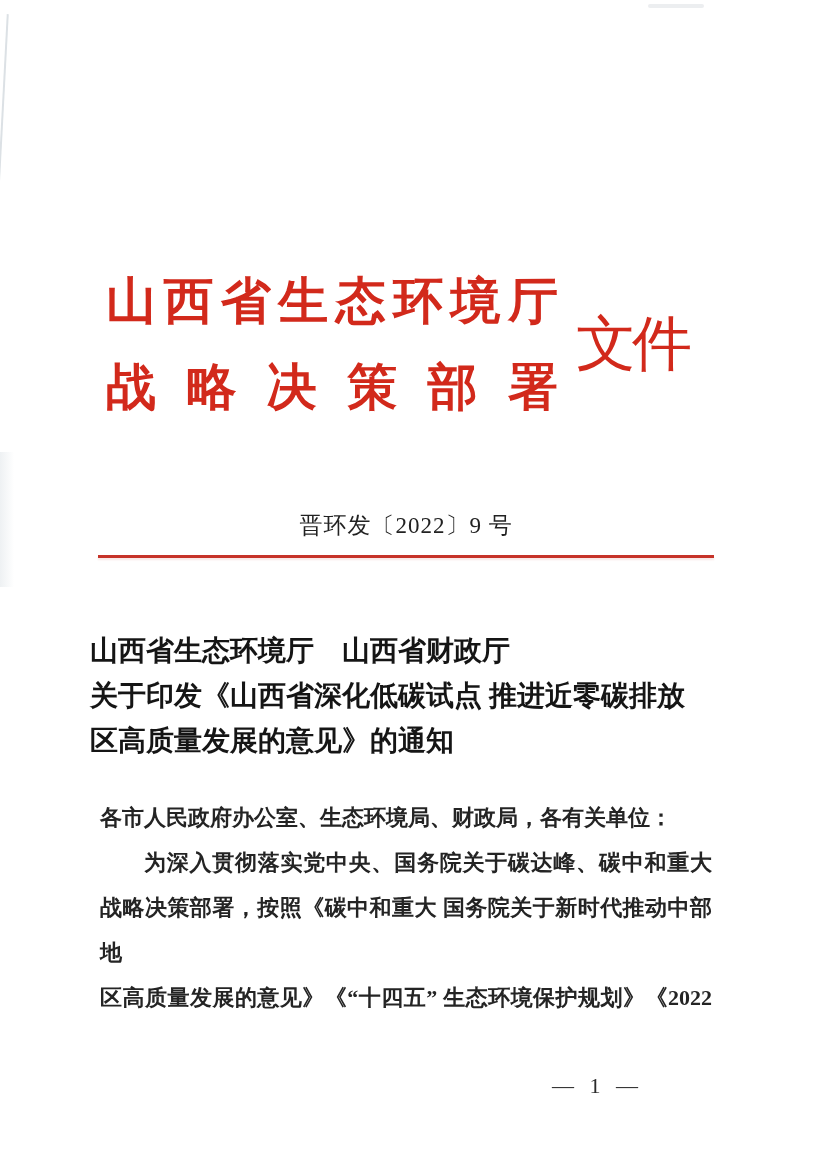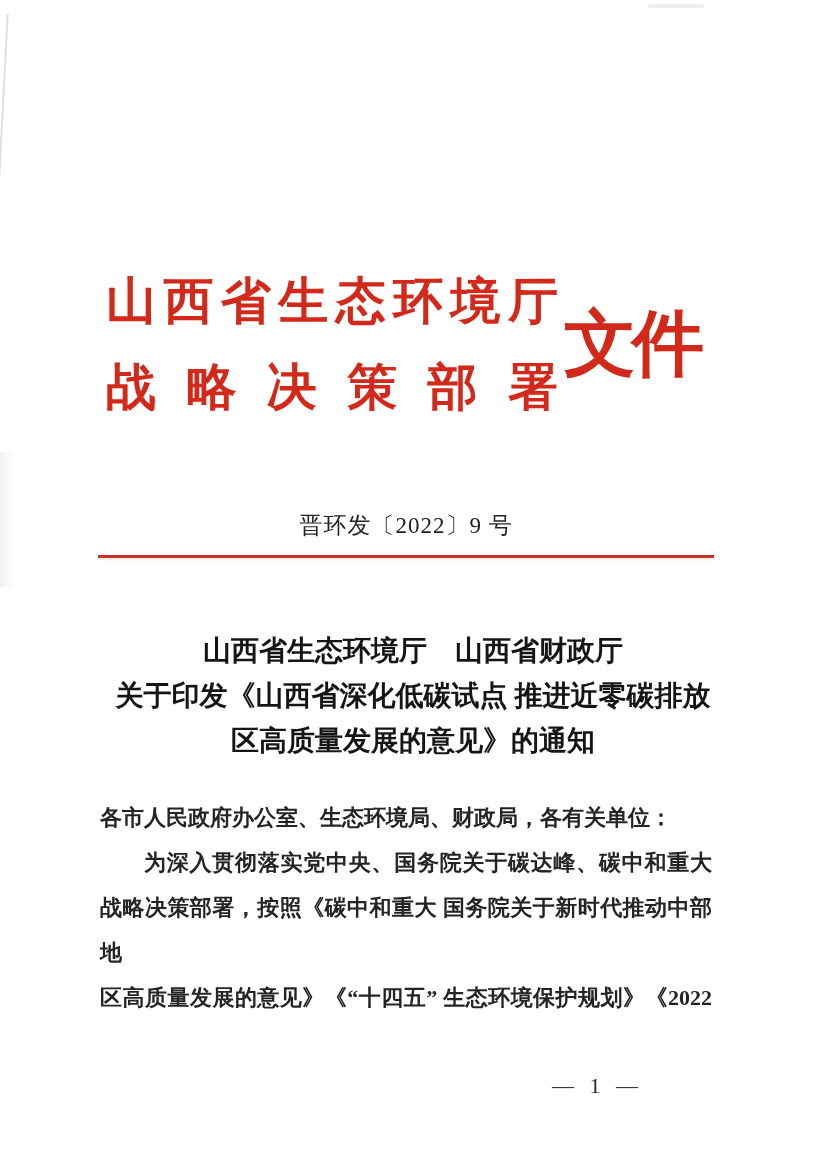--- a/index.html
+++ b/index.html
@@ -53,24 +53,24 @@
   .org-line {
     font-size: 50px;
     line-height: 86px;
     font-weight: 700;
     white-space: nowrap;
     text-align: justify;
     text-align-last: justify;
     text-justify: inter-character;
   }
   .doc-word {
-    font-size: 72px;
-    font-weight: 700;
+    font-size: 60px;
+    font-weight: 400;
     letter-spacing: -4px;
-    margin-left: 6px;
+    margin-left: 18px;
     white-space: nowrap;
   }
 
   
   .doc-number {
     position: absolute;
     left: 98px;
     top: 508px;
     width: 616px;
     text-align: center;
@@ -90,21 +90,21 @@
     background: var(--rule, #c63329);
     box-shadow: 0 2px 2px rgba(198,51,41,0.12);
   }
 
   
   .title-block {
     position: absolute;
     left: 90px;
     top: 628px;
     width: 646px;
-    text-align: center;
+    text-align: left;
     font-weight: 700;
     color: #151515;
     font-size: 28px;
     line-height: 45px;
   }
   .title-line { white-space: nowrap; }
 
   
   .body-block {
     position: absolute;

